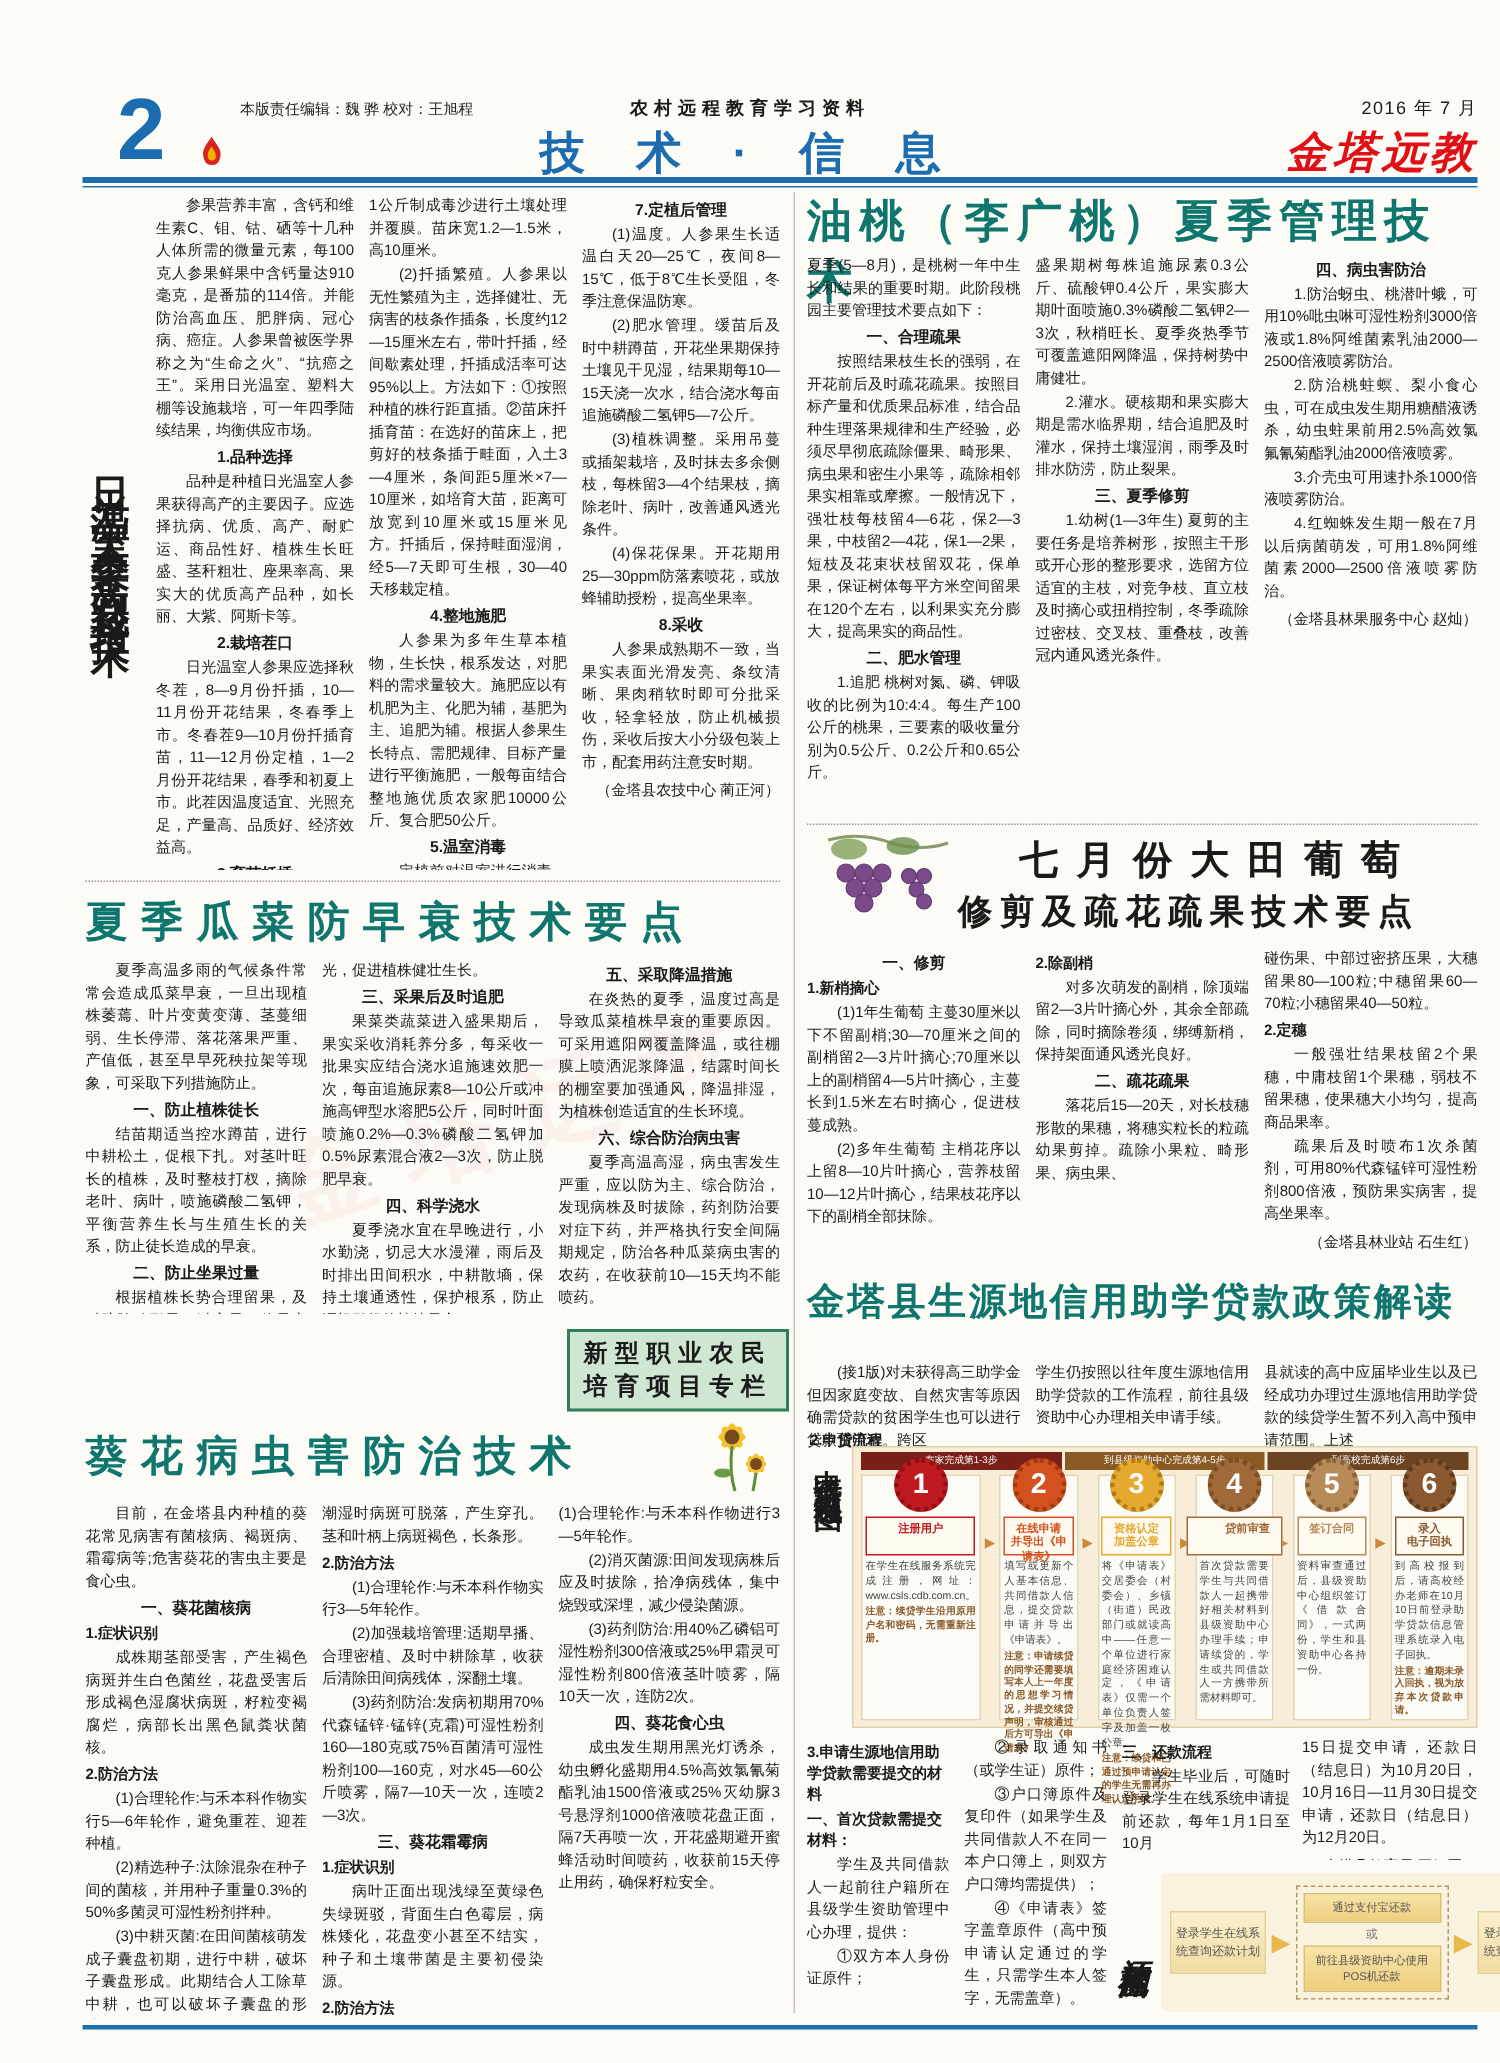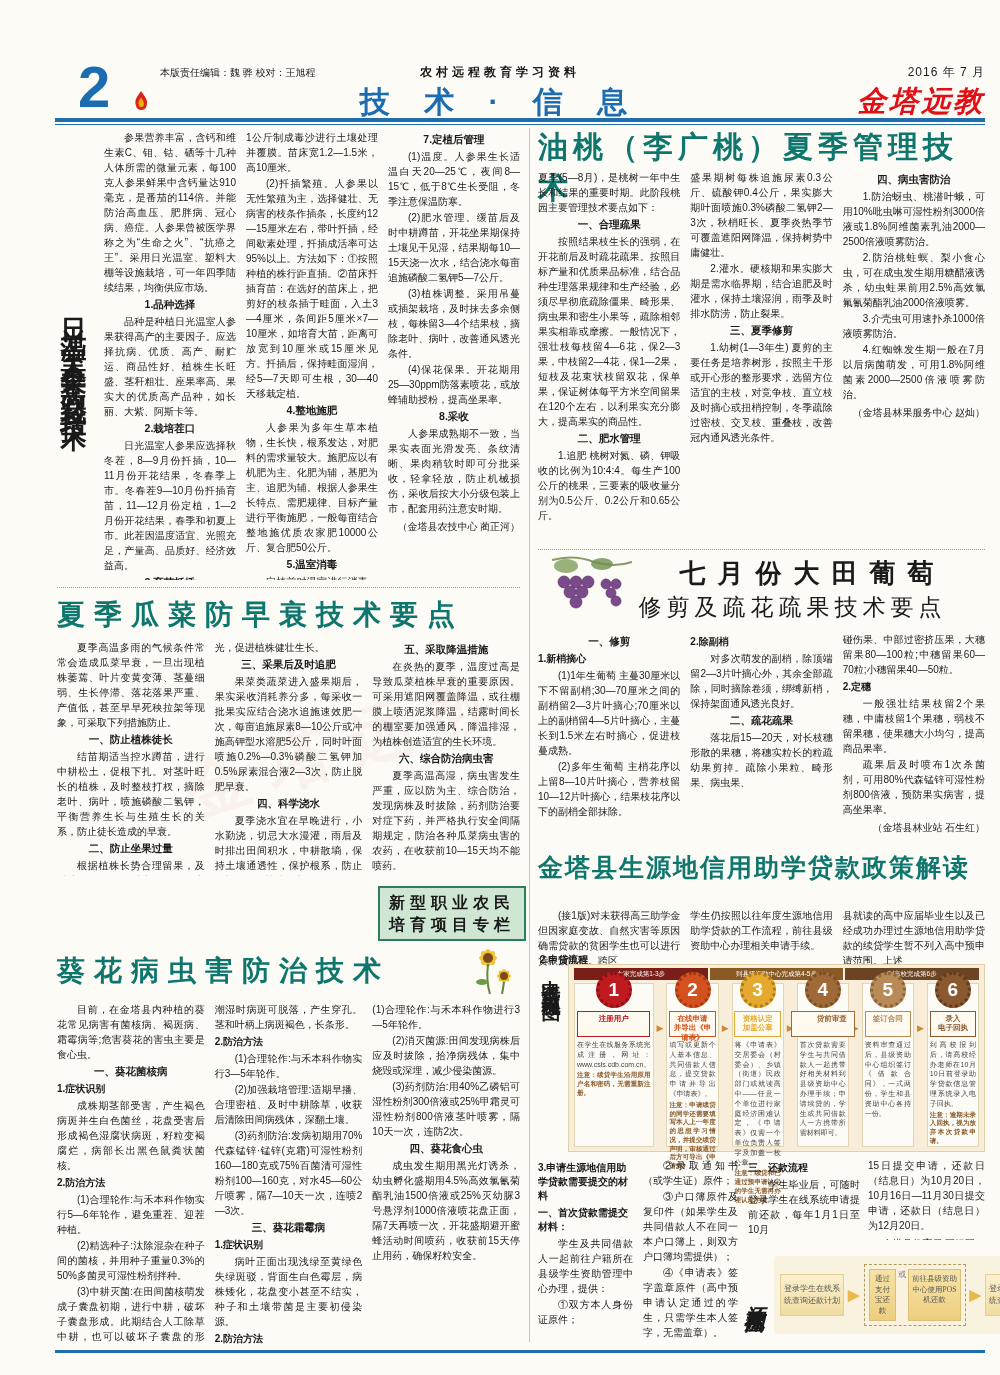--- a/index.html
+++ b/index.html
@@ -25,21 +25,21 @@
   .sub{font-size:10.5px;font-weight:bold;text-align:center;margin:3px 0 2px;}
   .subl{font-size:10px;font-weight:bold;text-align:left;margin:3px 0 2px;}
   .byline{font-size:10px;text-align:right;margin-top:4px;font-family:"Liberation Serif",serif;}
 
   .headline{font-weight:bold;text-align:left;color:#0f766e;}
   .h-youtao{font-size:30px;letter-spacing:5px;}
   .h-guacai{font-size:28px;letter-spacing:9px;}
   .h-kuihua{font-size:28px;letter-spacing:9px;}
   .h-loan{font-size:25px;letter-spacing:2px;}
   .h-grape1{font-size:26px;letter-spacing:12px;font-family:"Liberation Serif",serif;font-weight:bold;text-align:center;}
-  .h-grape2{font-size:23px;letter-spacing:5px;font-family:"Liberation Serif",serif;font-weight:normal;text-align:center;}
+  .h-grape2{font-size:23px;letter-spacing:5px;font-family:"Liberation Serif",serif;font-weight:bold;text-align:center;}
 
   .vtitle{writing-mode:vertical-rl;text-orientation:upright;font-size:26px;font-weight:bold;
           letter-spacing:9px;height:100%;text-align:center;}
   .vlabel{writing-mode:vertical-rl;text-orientation:upright;font-weight:bold;}
 
   .vline{width:1px;background:#c9c4b8;}
   .hdot{border-top:1px dotted #9a968c;height:0;}
 
   
   .greenbox{border:2px solid #2e7d5b;background:#cfe6d2;text-align:center;padding:4px 2px;}
@@ -60,21 +60,21 @@
           text-align:center;padding:2px 0;margin-top:3px;white-space:pre-line;min-height:20px;line-height:1.25;}
   .stepbody{font-size:7px;color:#444;text-align:justify;line-height:1.4;margin-top:3px;}
   .stepnote{font-size:6.5px;color:#8a5a2a;font-weight:bold;text-align:justify;line-height:1.35;margin-top:2px;}
   .steparrow{align-self:flex-start;margin-top:40px;color:#c98a3a;font-size:9px;flex:0 0 auto;}
 
   
   .repay{display:flex;align-items:center;gap:5px;}
   .repaystrip{background:#f9f2df;border-radius:4px;padding:8px 6px;display:flex;align-items:center;gap:4px;flex:1;}
   .rbox{background:linear-gradient(#fbf0cf,#f0dca0);border:1px solid #e6cf95;font-size:8px;
         color:#555;text-align:center;padding:8px 3px;width:56px;line-height:1.5;}
-  .rdash{border:1px dashed #b09a60;padding:4px;display:flex;flex-direction:row;gap:2px;width:92px;font-family:Liberation Serif, serif;}
+  .rdash{border:1px dashed #b09a60;padding:4px;display:flex;flex-direction:column;gap:2px;width:92px;}
   .rorange{background:linear-gradient(#f7e3a8,#edce7e);border:1px solid #dcbf77;font-size:7.5px;
            color:#555;text-align:center;padding:4px 2px;line-height:1.4;}
   .ror{font-size:8px;text-align:center;color:#777;}
   .rarrow{color:#e8b84b;font-size:15px;font-weight:bold;}
 
   .wm{font-size:64px;color:rgba(225,120,120,0.07);font-weight:bold;letter-spacing:20px;
       transform:rotate(-18deg);white-space:nowrap;}
 </style>
 </head>
 <body>

